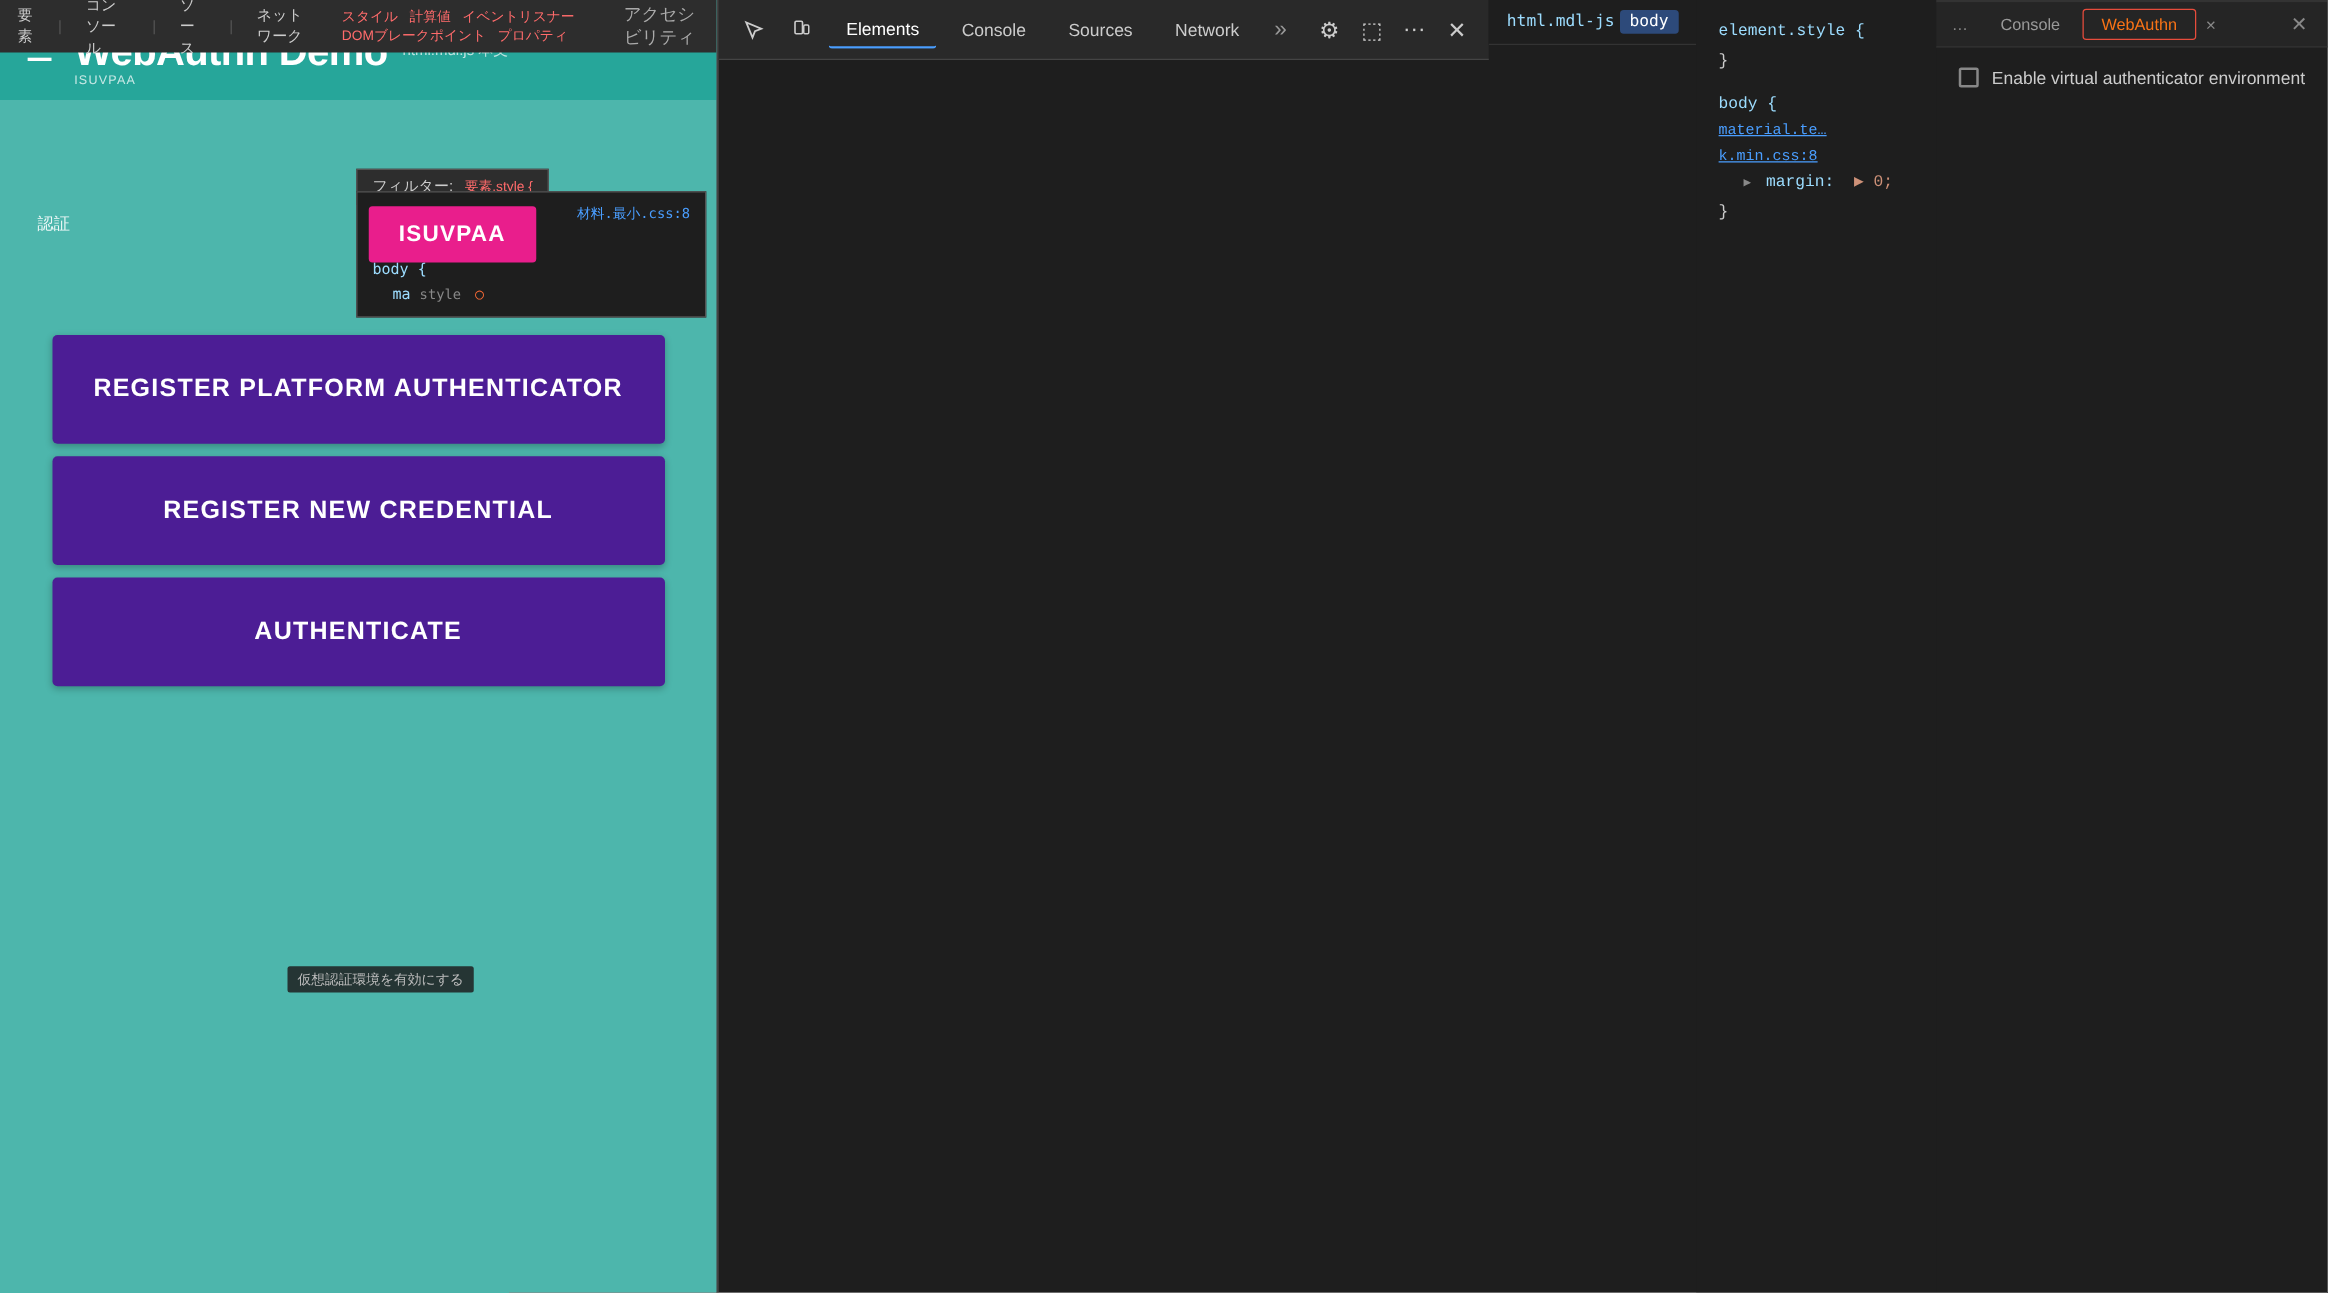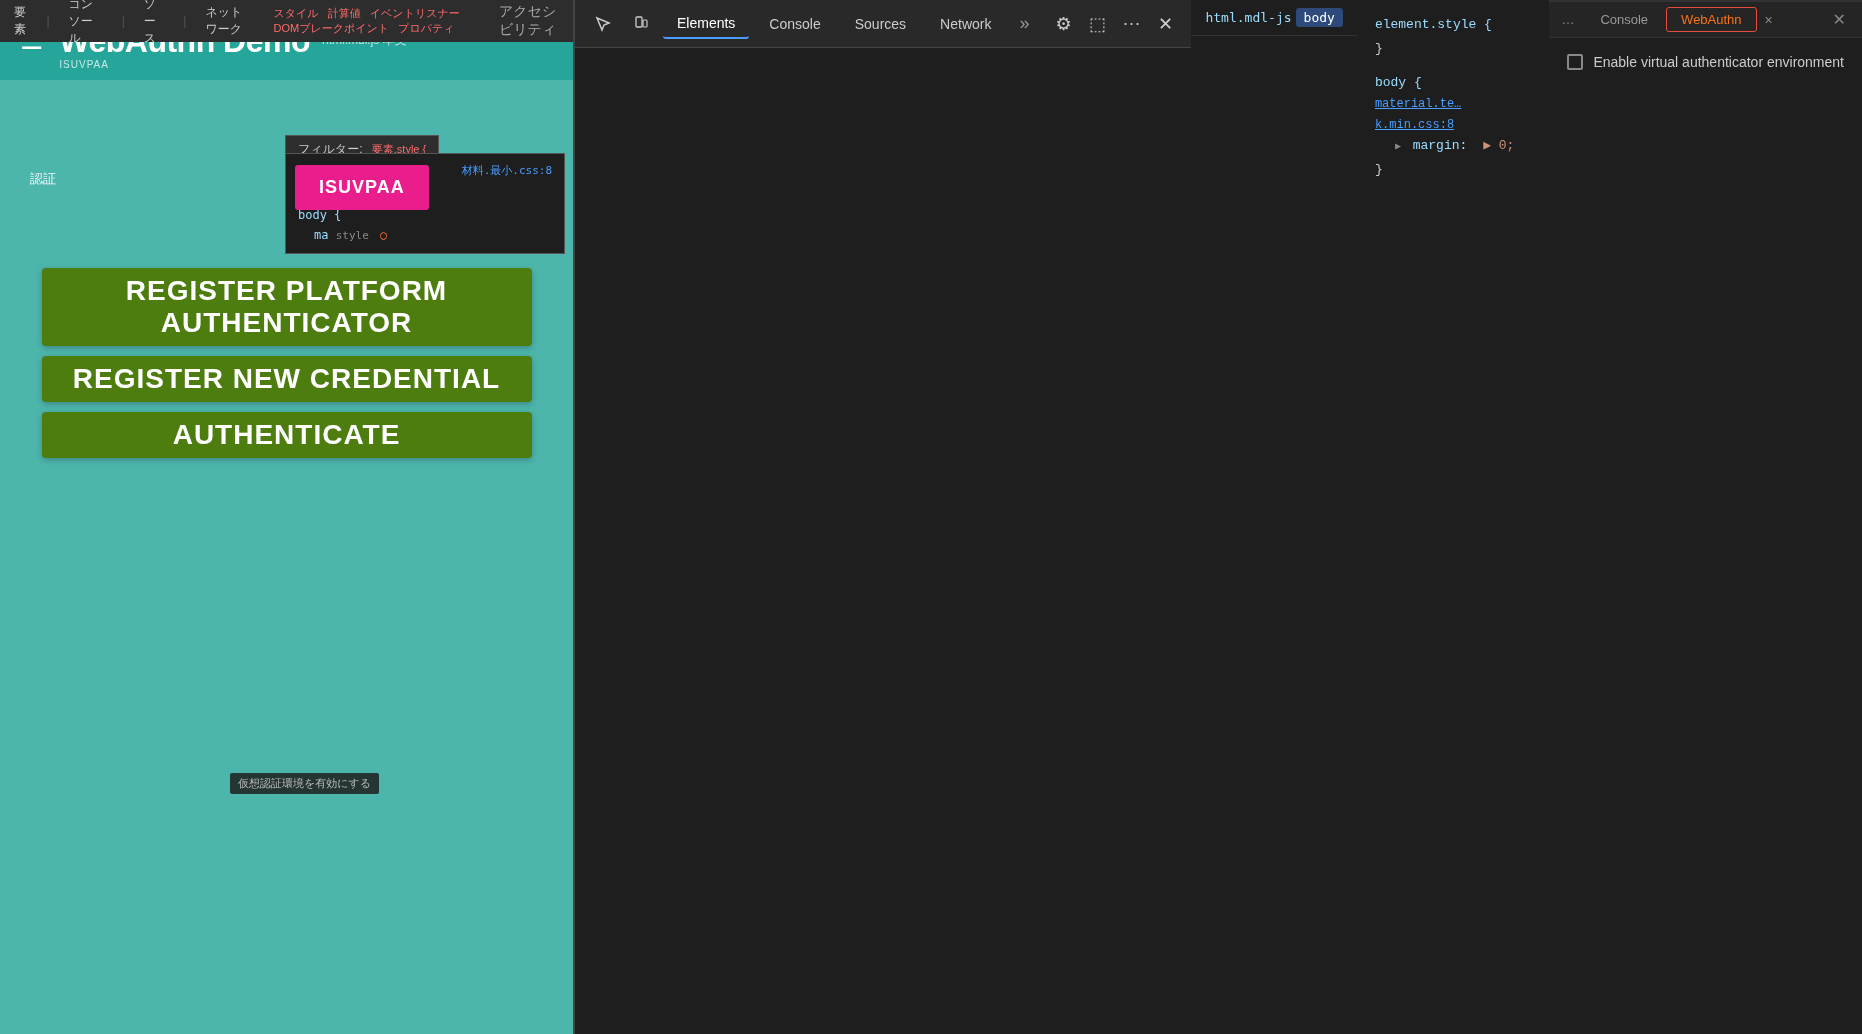--- a/index.html
+++ b/index.html
@@ -94,24 +94,24 @@
       margin-bottom: 15px;
       margin-top: 70px;
       margin-left: 10px;
     }
 
     
     .action-btn {
       display: block;
       width: 490px;
       margin: 10px auto;
-      padding: 7px 20px;
-      background: #4d7c0f;
+      padding: 32px 20px;
+      background: #4c1d95;
       color: white;
-      font-size: 28px;
+      font-size: 20px;
       font-weight: 600;
       letter-spacing: 1px;
       text-align: center;
       border: none;
       border-radius: 4px;
       cursor: pointer;
       text-transform: uppercase;
       box-shadow: 0 2px 6px rgba(0,0,0,0.25);
     }
 

